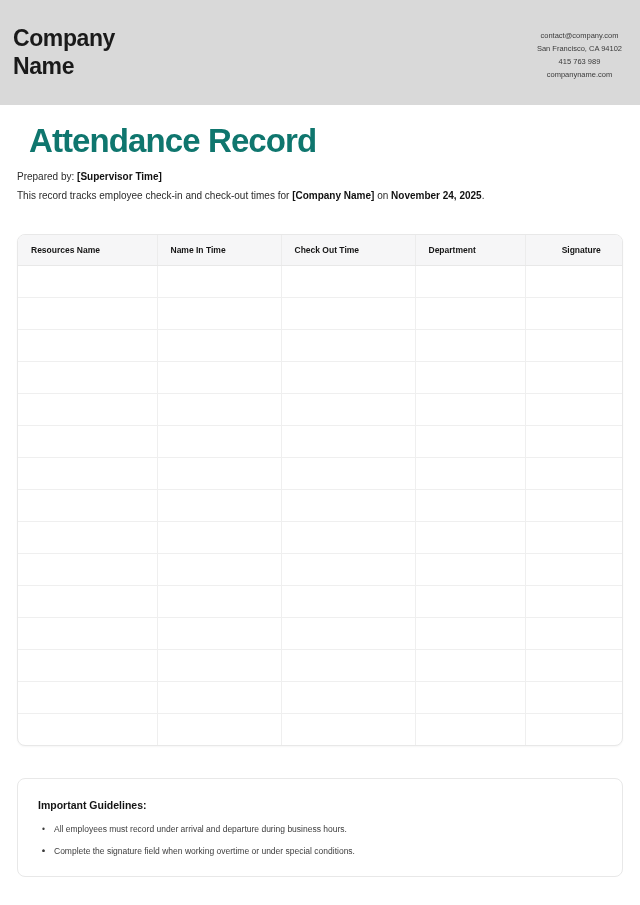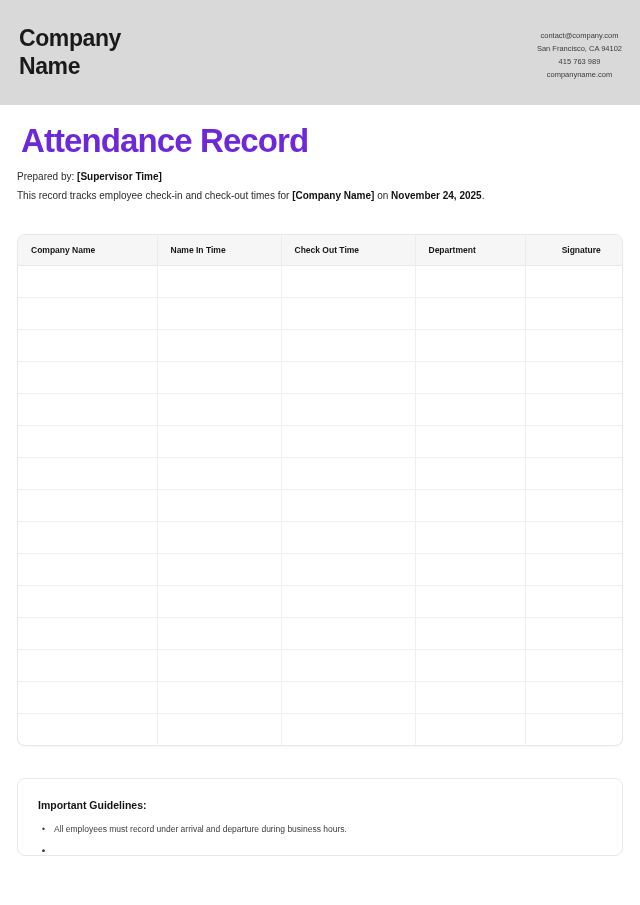--- a/index.html
+++ b/index.html
@@ -21,21 +21,21 @@
     height: 905px;
     background: #ffffff;
   }
 
   
   .letterhead {
     box-sizing: border-box;
     width: 640px;
     height: 105px;
     background: #d9d9d9;
-    padding: 24px 18px 0 19px;
+    padding: 24px 18px 0 13px;
     display: flex;
     justify-content: space-between;
     align-items: flex-start;
   }
   .company-name {
     font-size: 23px;
     font-weight: bold;
     line-height: 1.22;
     letter-spacing: -0.4px;
     color: #1a1a1a;
@@ -58,22 +58,22 @@
 
   
   .doc-head {
     padding: 18px 17px 0 17px;
   }
   .doc-title {
     font-size: 33px;
     font-weight: bold;
     letter-spacing: -0.9px;
     line-height: 1.08;
-    color: #6d28d9;
-    margin: 0 0 10px 4px;
+    color: #0f766e;
+    margin: 0 0 10px 12px;
   }
   .prepared-by {
     font-size: 10px;
     line-height: 1.6;
     color: #2b2b2b;
     margin-bottom: 3px;
   }
   .prepared-by b, .doc-desc b {
     font-weight: bold;
     color: #111111;
@@ -134,21 +134,21 @@
   col.c-checkout  { width: 134px; }
   col.c-dept      { width: 110px; }
   col.c-sign      { width: 99px; }
 
   
   .guidelines {
     margin: 32px 17px 0 17px;
     border: 1px solid #e8e8e8;
     border-radius: 8px;
     background: #ffffff;
-    padding: 20px 20px 10px 20px;
+    padding: 20px 20px 18px 20px;
     box-sizing: border-box;
   }
   .guidelines-title {
     font-size: 10.5px;
     font-weight: bold;
     color: #141414;
     margin-bottom: 12px;
   }
   .guidelines ul {
     margin: 0;
@@ -210,21 +210,21 @@
     <table class="attendance">
       <colgroup>
         <col class="c-name">
         <col class="c-checkin">
         <col class="c-checkout">
         <col class="c-dept">
         <col class="c-sign">
       </colgroup>
       <thead>
         <tr>
-          <th>Company Name</th>
+          <th>Resources Name</th>
           <th>Name In Time</th>
           <th>Check Out Time</th>
           <th>Department</th>
           <th>Signature</th>
         </tr>
       </thead>
       <tbody id="attendance-body">
           <tr>
             <td></td>
             <td></td>
@@ -332,17 +332,17 @@
           </tr>
         </tbody>
     </table>
   </div>
 
   <div class="guidelines">
     <div class="guidelines-title">Important Guidelines:</div>
     <ul id="guidelines-list">
         <li><span class="bullet">•</span><span>All employees must record under arrival and departure during business hours.</span></li>
         <li><span class="bullet">•</span></li>
-        <li><span class="bullet">•</span></li>
+        <li><span class="bullet">•</span><span>Complete the signature field when working overtime or under special conditions.</span></li>
       </ul>
   </div>
 
 </div>
 
 </body></html>

